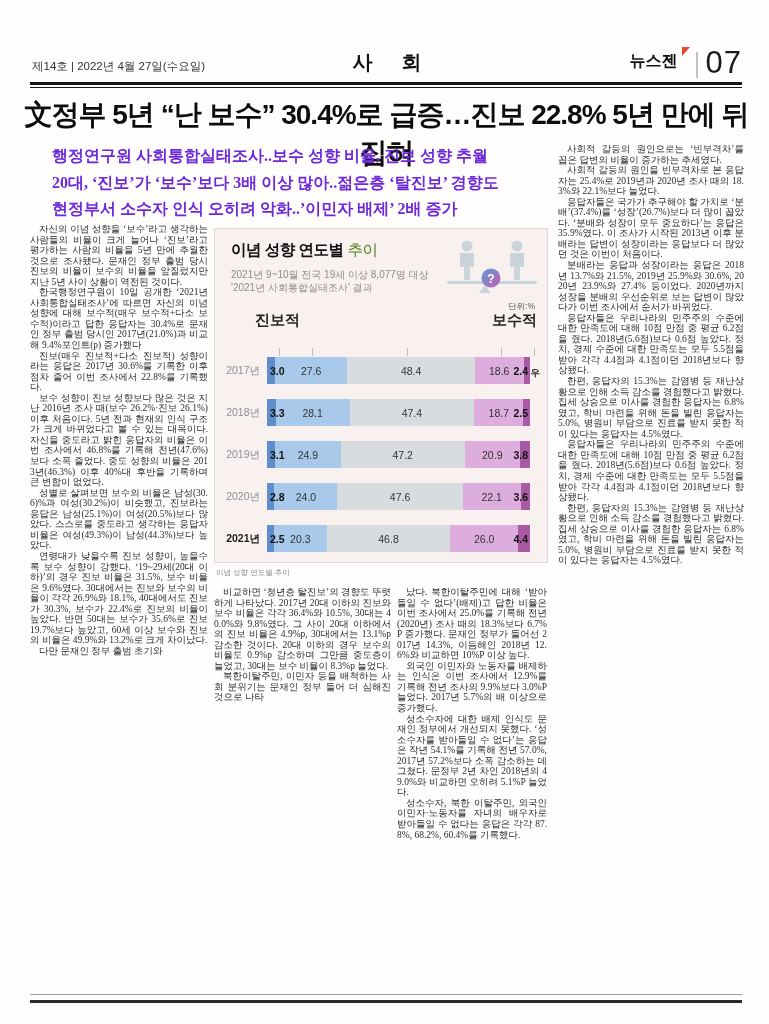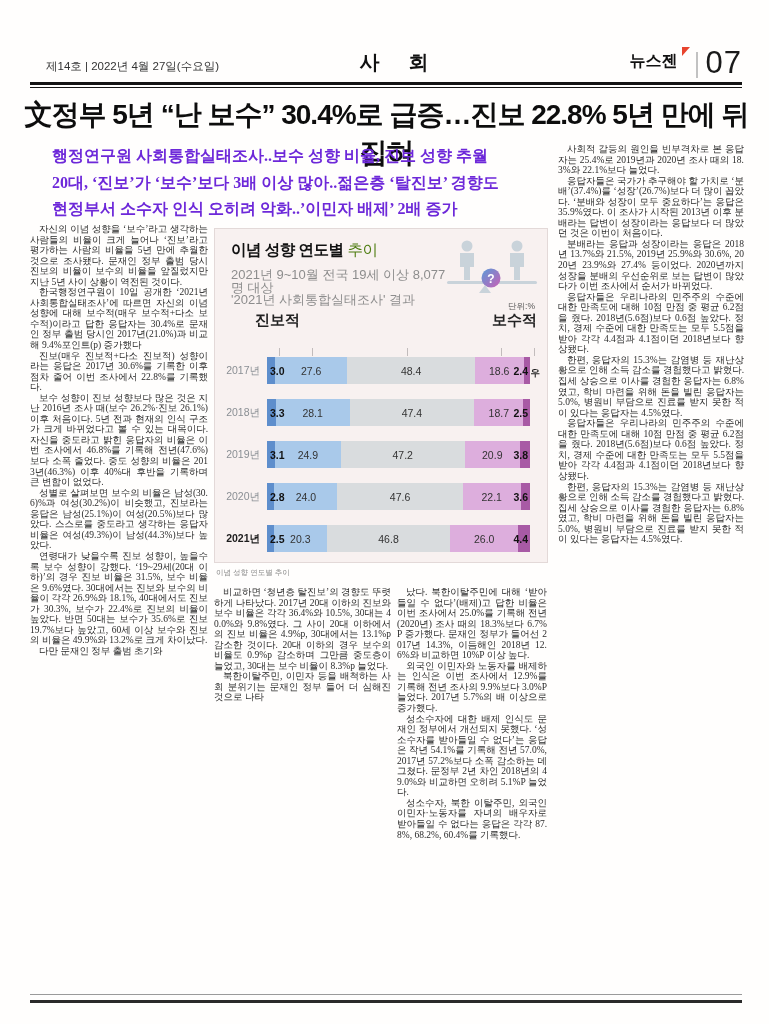--- a/index.html
+++ b/index.html
@@ -3,21 +3,21 @@
 <meta charset="utf-8">
 <style>
   * { margin:0; padding:0; box-sizing:border-box; }
   html,body { background:#e8e8e8; }
   .page {
     position:relative; width:769px; height:1024px; margin:0 auto;
     background:#fffefd; overflow:hidden;
     font-family:"Liberation Serif","DejaVu Serif",serif; color:#222;
   }
   
-  .masthead { position:absolute; left:46px; right:27px; top:48px; height:30px; }
+  .masthead { position:absolute; left:32px; right:27px; top:48px; height:30px; }
   .issue-date { position:absolute; left:0; bottom:4px; font-size:11.5px; color:#333;
     font-family:"Liberation Sans","DejaVu Sans",sans-serif; }
   .section-title { position:absolute; left:50%; transform:translateX(-50%); bottom:2px;
     font-size:20px; font-weight:700; letter-spacing:12px; padding-left:12px; color:#111;
     font-family:"Liberation Serif","DejaVu Serif",serif; }
   .brand-wrap { position:absolute; right:0; bottom:0; display:flex; align-items:flex-end; gap:8px;
     font-family:"Liberation Sans","DejaVu Sans",sans-serif; }
   .brand { position:relative; font-size:16px; font-weight:800; color:#111; padding-right:10px; bottom:6px;}
   .brand-mark { position:absolute; right:-2px; top:-4px; width:0; height:0;
     border-left:8px solid #e8442e; border-bottom:9px solid transparent; }
@@ -40,21 +40,21 @@
   .col3 { left:397px; top:587px; width:150px; height:402px; }
   .col4 { left:558px; top:144px; width:186px; height:846px; }
   
   .chart-card { position:absolute; left:214px; top:228px; width:334px; height:335px;
     background:#f8f1f0; border:1px solid #e3d9d8;
     font-family:"Liberation Sans","DejaVu Sans",sans-serif; }
   .chart-title { position:absolute; left:16px; top:11px; font-size:15.5px; letter-spacing:-0.5px; }
   .chart-title .t-strong { font-weight:800; color:#111; }
   .chart-title .t-light  { font-weight:400; color:#4d7c0f; }
   .chart-subtitle { position:absolute; left:16px; top:40px; width:215px;
-    font-size:13px; line-height:12.5px; color:#8d8d8d; }
+    font-size:10px; line-height:12.5px; color:#8d8d8d; }
   .chart-unit { position:absolute; right:12px; top:72px; font-size:8.5px; color:#555; }
   .legend-left  { position:absolute; left:40px; top:82px; font-size:15px; font-weight:700; }
   .legend-right { position:absolute; right:10px; top:82px; font-size:15px; font-weight:700; }
   .axis-strip { position:absolute; left:60px; top:106px; width:263px; height:12px; font-size:9.5px; color:#444; }
   .axis-strip .ax { position:absolute; top:0; white-space:nowrap;margin-top:32px; }
   .axis-strip .bold { font-weight:700; color:#1a1a1a; }
   .tick-strip { position:absolute; left:60px; top:119px; width:263px; height:8px; }
   .tick { position:absolute; top:0; width:1px; height:8px; background:#c2bcbc; }
   .rows { position:absolute; left:0; top:128px; width:334px; }
   .chart-row { display:flex; align-items:center; height:27px; margin-bottom:15px; }
@@ -110,20 +110,21 @@
       <p class="para">비교하면 ‘청년층 탈진보’의 경향도 뚜렷하게 나타났다. 2017년 20대 이하의 진보와 보수 비율은 각각 36.4%와 10.5%, 30대는 40.0%와 9.8%였다. 그 사이 20대 이하에서의 진보 비율은 4.9%p, 30대에서는 13.1%p 감소한 것이다. 20대 이하의 경우 보수의 비율도 0.9%p 감소하며 그만큼 중도층이 늘었고, 30대는 보수 비율이 8.3%p 늘었다.</p>
       <p class="para">북한이탈주민, 이민자 등을 배척하는 사회 분위기는 문재인 정부 들어 더 심해진 것으로 나타</p>
     </div>
   <div class="col col3">
       <p class="para">났다. 북한이탈주민에 대해 ‘받아들일 수 없다’(배제)고 답한 비율은 이번 조사에서 25.0%를 기록해 전년(2020년) 조사 때의 18.3%보다 6.7%P 증가했다. 문재인 정부가 들어선 2017년 14.3%, 이듬해인 2018년 12.6%와 비교하면 10%P 이상 높다.</p>
       <p class="para">외국인 이민자와 노동자를 배제하는 인식은 이번 조사에서 12.9%를 기록해 전년 조사의 9.9%보다 3.0%P 늘었다. 2017년 5.7%의 배 이상으로 증가했다.</p>
       <p class="para">성소수자에 대한 배제 인식도 문재인 정부에서 개선되지 못했다. ‘성소수자를 받아들일 수 없다’는 응답은 작년 54.1%를 기록해 전년 57.0%, 2017년 57.2%보다 소폭 감소하는 데 그쳤다. 문정부 2년 차인 2018년의 49.0%와 비교하면 오히려 5.1%P 늘었다.</p>
       <p class="para">성소수자, 북한 이탈주민, 외국인 이민자·노동자를 자녀의 배우자로 받아들일 수 없다는 응답은 각각 87.8%, 68.2%, 60.4%를 기록했다.</p>
     </div>
   <div class="col col4">
+      <p class="para">사회적 갈등의 원인으로는 ‘빈부격차’를 꼽은 답변의 비율이 증가하는 추세였다.</p>
       <p class="para">사회적 갈등의 원인을 빈부격차로 본 응답자는 25.4%로 2019년과 2020년 조사 때의 18.3%와 22.1%보다 늘었다.</p>
       <p class="para">응답자들은 국가가 추구해야 할 가치로 ‘분배’(37.4%)를 ‘성장’(26.7%)보다 더 많이 꼽았다. ‘분배와 성장이 모두 중요하다’는 응답은 35.9%였다. 이 조사가 시작된 2013년 이후 분배라는 답변이 성장이라는 응답보다 더 많았던 것은 이번이 처음이다.</p>
       <p class="para">분배라는 응답과 성장이라는 응답은 2018년 13.7%와 21.5%, 2019년 25.9%와 30.6%, 2020년 23.9%와 27.4% 등이었다. 2020년까지 성장을 분배의 우선순위로 보는 답변이 많았다가 이번 조사에서 순서가 바뀌었다.</p>
       <p class="para">응답자들은 우리나라의 민주주의 수준에 대한 만족도에 대해 10점 만점 중 평균 6.2점을 줬다. 2018년(5.6점)보다 0.6점 높았다. 정치, 경제 수준에 대한 만족도는 모두 5.5점을 받아 각각 4.4점과 4.1점이던 2018년보다 향상됐다.</p>
       <p class="para">한편, 응답자의 15.3%는 감염병 등 재난상황으로 인해 소득 감소를 경험했다고 밝혔다. 집세 상승으로 이사를 경험한 응답자는 6.8%였고, 학비 마련을 위해 돈을 빌린 응답자는 5.0%, 병원비 부담으로 진료를 받지 못한 적이 있다는 응답자는 4.5%였다.</p>
       <p class="para">응답자들은 우리나라의 민주주의 수준에 대한 만족도에 대해 10점 만점 중 평균 6.2점을 줬다. 2018년(5.6점)보다 0.6점 높았다. 정치, 경제 수준에 대한 만족도는 모두 5.5점을 받아 각각 4.4점과 4.1점이던 2018년보다 향상됐다.</p>
       <p class="para">한편, 응답자의 15.3%는 감염병 등 재난상황으로 인해 소득 감소를 경험했다고 밝혔다. 집세 상승으로 이사를 경험한 응답자는 6.8%였고, 학비 마련을 위해 돈을 빌린 응답자는 5.0%, 병원비 부담으로 진료를 받지 못한 적이 있다는 응답자는 4.5%였다.</p>
     </div>
 
   <div class="chart-card">

